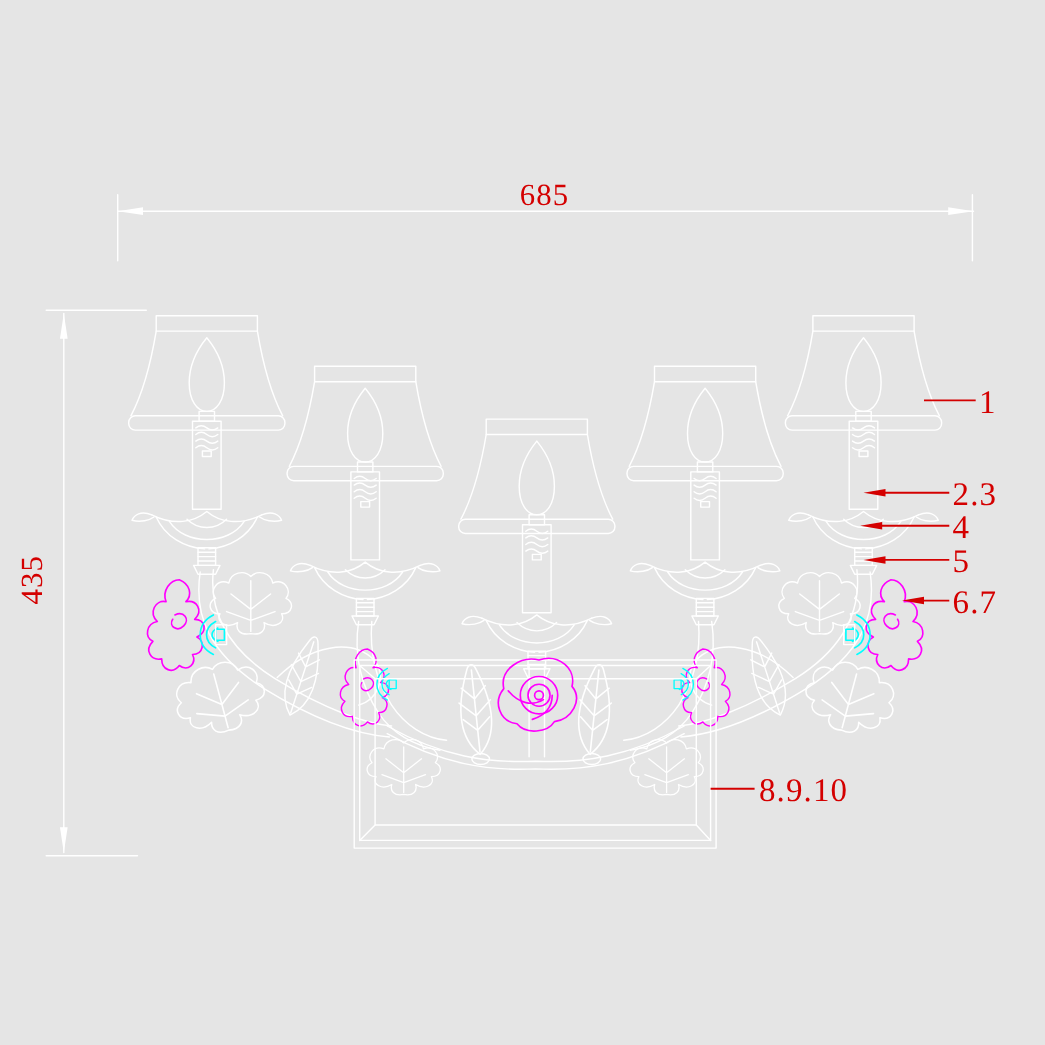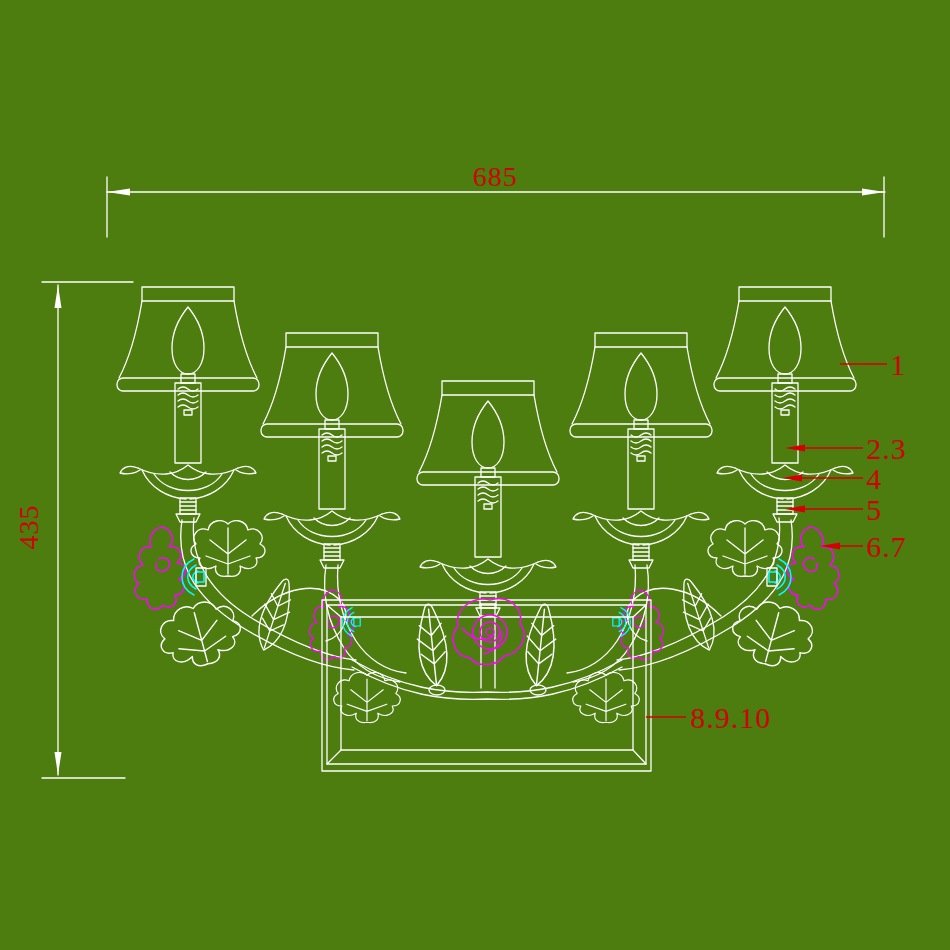--- a/index.html
+++ b/index.html
@@ -1,16 +1,16 @@
 <!DOCTYPE html>
 <html><head>
 <meta charset="utf-8">
 <style>
   html,body{margin:0;padding:0;background:#000;}
-  .canvas-wrap{width:950px;height:950px;background:#4d7c0f;position:relative;overflow:hidden;
+  .canvas-wrap{width:950px;height:950px;background:#e5e5e5;position:relative;overflow:hidden;
     font-family:"Liberation Serif", serif;text-align:center;}
   svg{display:block;}
   .w{stroke:#fff;fill:none;stroke-width:1.3;stroke-linecap:round;stroke-linejoin:round;}
   .m{stroke:#f0f;fill:none;stroke-width:1.5;stroke-linecap:round;stroke-linejoin:round;}
   .c{stroke:#0ff;fill:none;stroke-width:1.5;stroke-linecap:round;stroke-linejoin:round;}
   .r{stroke:#d40000;fill:none;stroke-width:1.7;}
   .rf{fill:#d40000;stroke:none;}
   .wf{fill:#fff;stroke:none;}
   .dimtext{fill:#d40000;font-size:28px;letter-spacing:1px;}
   .callout{fill:#d40000;font-size:30px;letter-spacing:1px;}

